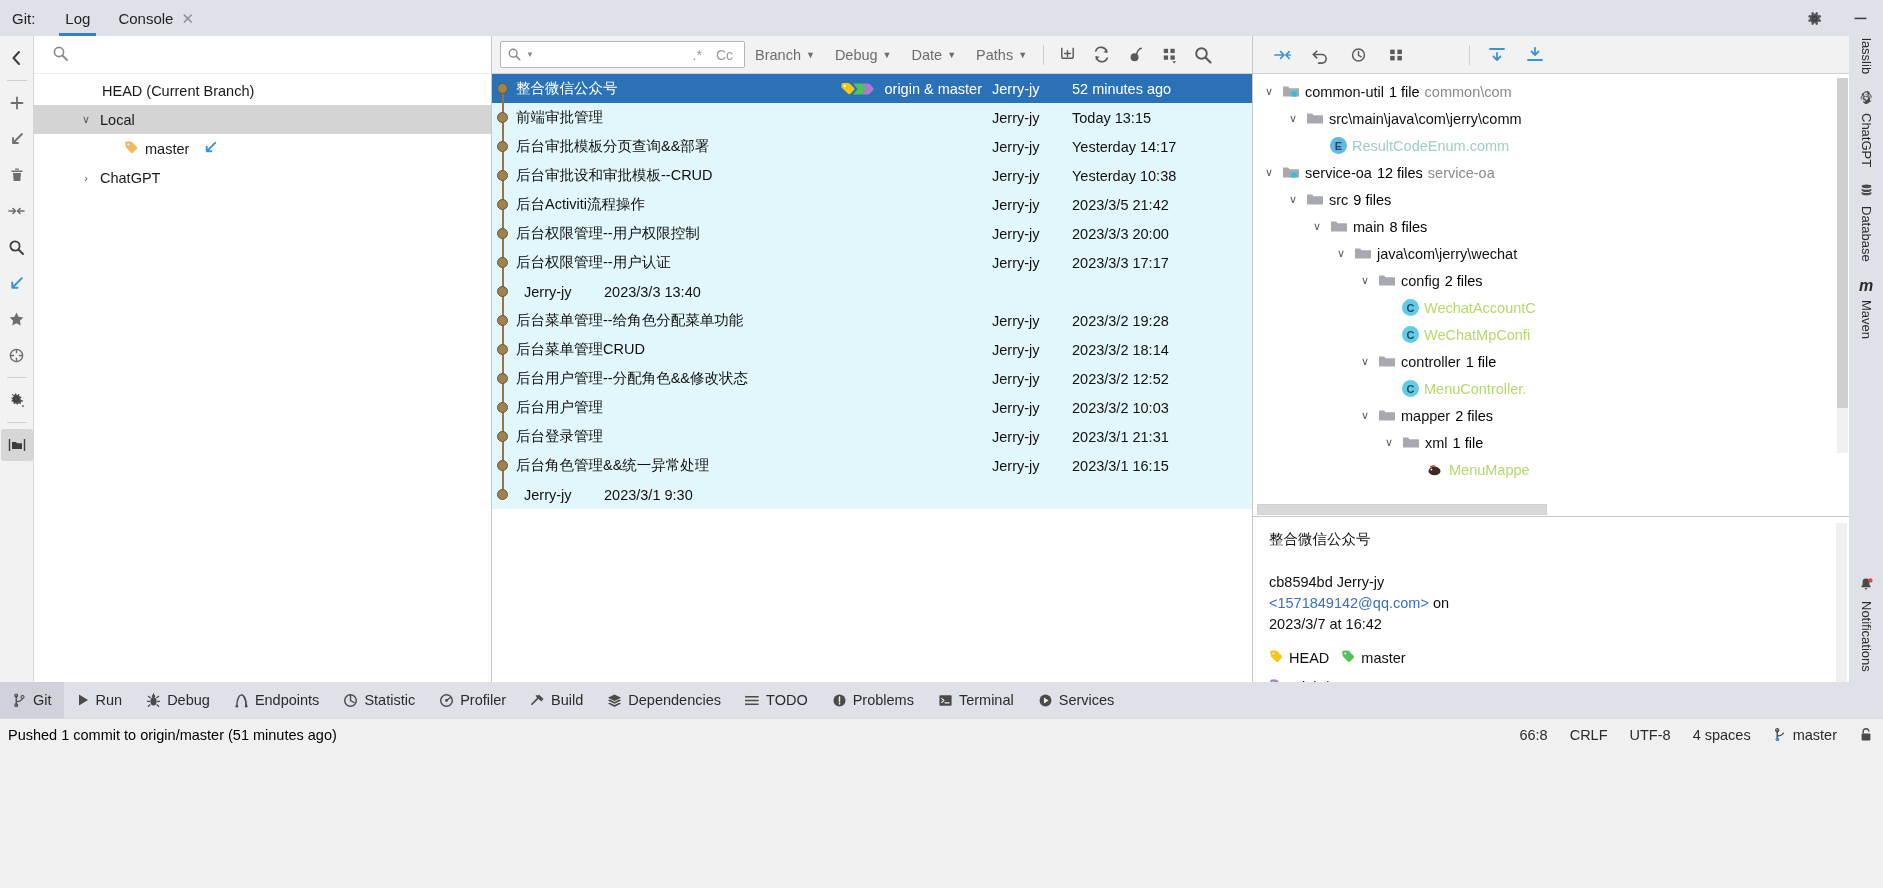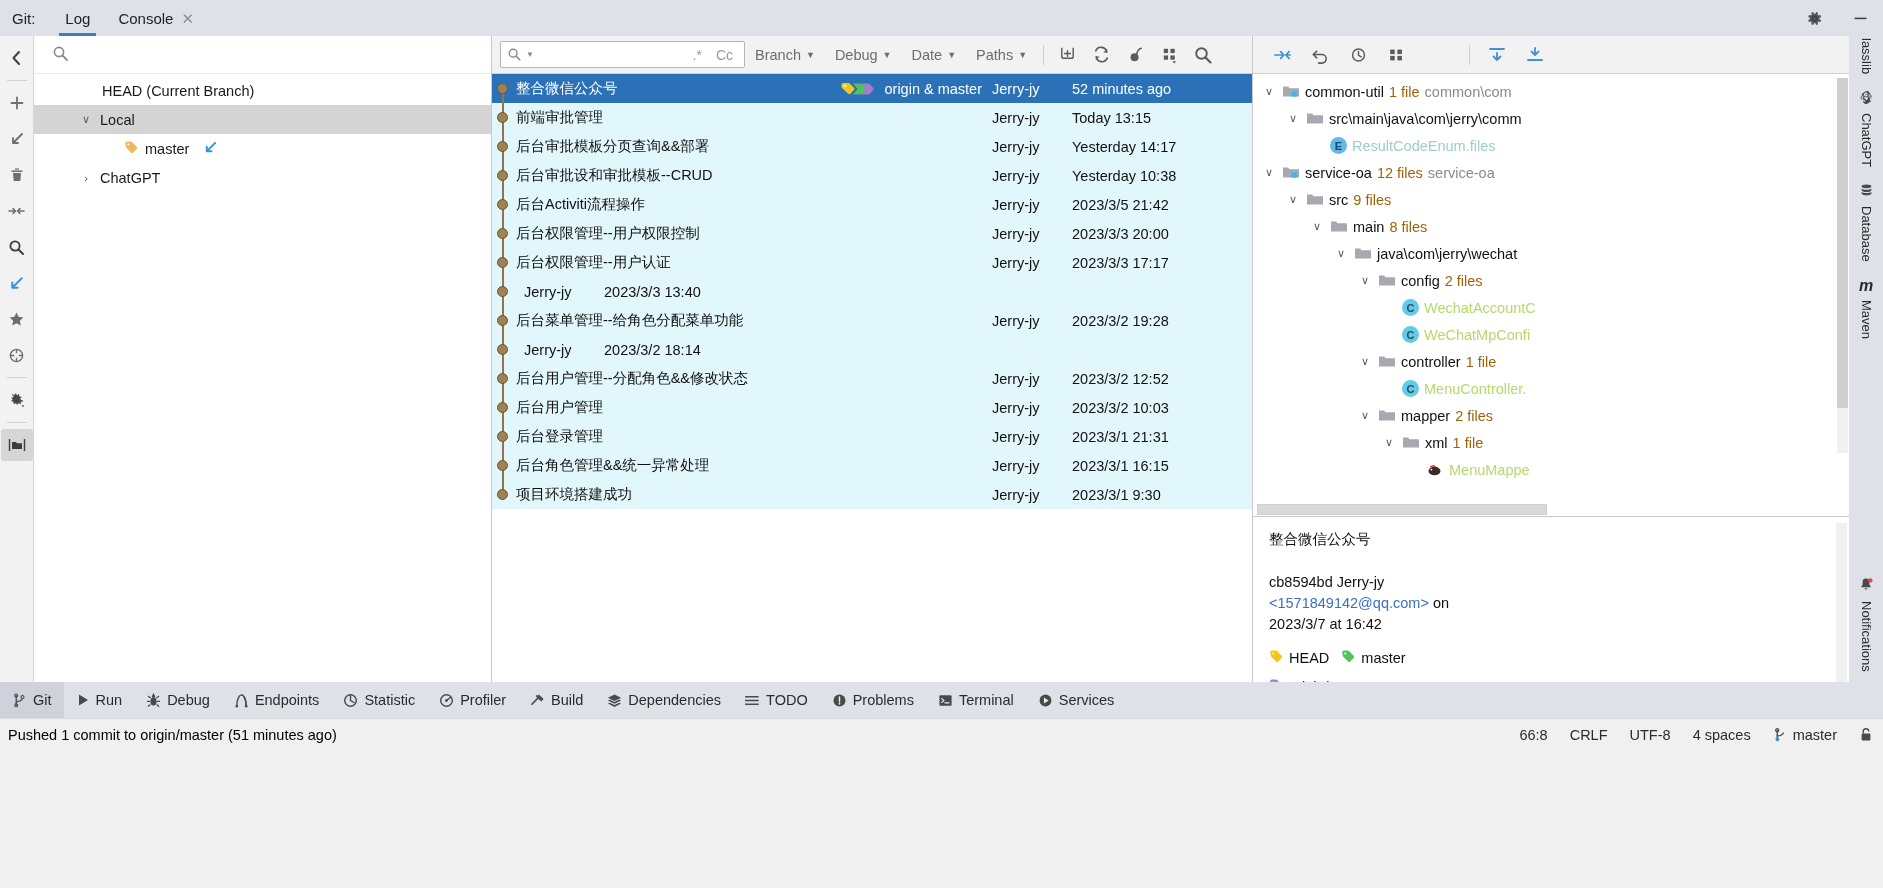--- a/index.html
+++ b/index.html
@@ -172,21 +172,21 @@
   }
   .filetree {
     position: relative; height: 442px; overflow: hidden; padding-top: 4px;
     background: #fff;
   }
   .ft-row {
     height: 27px; display: flex; align-items: center; gap: 5px;
     font-size: 14.5px; white-space: nowrap;
   }
   .ft-name { color: #111; }
-  .ft-count { color: #a16207; }
+  .ft-count { color: #000000; }
   .ft-path { color: #8a8a8a; }
   .ft-file { color: #9bcfc7; }
   .ft-file.green { color: #b5d96c; }
   .badge-c {
     width: 17px; height: 17px; border-radius: 50%; background: #63cbe8;
     color: #24505c; font-size: 11px; display: inline-flex; align-items: center; justify-content: center;
     font-weight: bold;
   }
   .badge-e {
     width: 17px; height: 17px; border-radius: 50%; background: #63b8e8;
@@ -552,20 +552,21 @@
           <div class="c-subject">后台菜单管理--给角色分配菜单功能</div>
           <div class="c-refs"></div>
           <div class="c-author">Jerry-jy</div>
           <div class="c-date">2023/3/2 19:28</div>
         </div>
         <div class="commit-row">
           <div class="graphcell">
             <div class="graph-line"></div>
             <div class="graph-dot"></div>
           </div>
+          <div class="c-subject">后台菜单管理CRUD</div>
           <div class="c-refs"></div>
           <div class="c-author">Jerry-jy</div>
           <div class="c-date">2023/3/2 18:14</div>
         </div>
         <div class="commit-row">
           <div class="graphcell">
             <div class="graph-line"></div>
             <div class="graph-dot"></div>
           </div>
           <div class="c-subject">后台用户管理--分配角色&amp;&amp;修改状态</div>
@@ -601,21 +602,20 @@
           <div class="c-subject">后台角色管理&amp;&amp;统一异常处理</div>
           <div class="c-refs"></div>
           <div class="c-author">Jerry-jy</div>
           <div class="c-date">2023/3/1 16:15</div>
         </div>
         <div class="commit-row">
           <div class="graphcell">
             <div class="graph-line half-bot"></div>
             <div class="graph-dot"></div>
           </div>
-          <div class="c-subject">项目环境搭建成功</div>
           <div class="c-refs"></div>
           <div class="c-author">Jerry-jy</div>
           <div class="c-date">2023/3/1 9:30</div>
         </div>
       </div>
   </div>
 
   <div class="rightpanel">
 
     <div class="searchbar" style="justify-content:flex-start;padding-left:12px;gap:4px">
@@ -679,21 +679,21 @@
               <path fill="#a6aab0" d="M1 2.6h5.2l1.3 1.6H17v8.2H1z"></path>
             </svg>
           </span>
           <span class="ft-name">src\main\java\com\jerry\comm</span>
         </div>
         <div class="ft-row" style="padding-left: 56px;">
           <span class="chev"></span>
           <span style="display: inline-flex; align-items: center;">
             <span class="badge-e">E</span>
           </span>
-          <span class="ft-name ft-file">ResultCodeEnum.files</span>
+          <span class="ft-name ft-file">ResultCodeEnum.comm</span>
         </div>
         <div class="ft-row" style="padding-left: 8px;">
           <span class="chev">∨</span>
           <span style="display: inline-flex; align-items: center;">
             <svg width="18" height="15" viewBox="0 0 18 15">
               <path fill="#a6aab0" d="M1 2.6h5.2l1.3 1.6H17v8.2H1z"></path>
               <rect x="9.5" y="7.4" width="5.2" height="5.2" fill="#35b9e6"></rect>
             </svg>
           </span>
           <span class="ft-name">service-oa</span>

